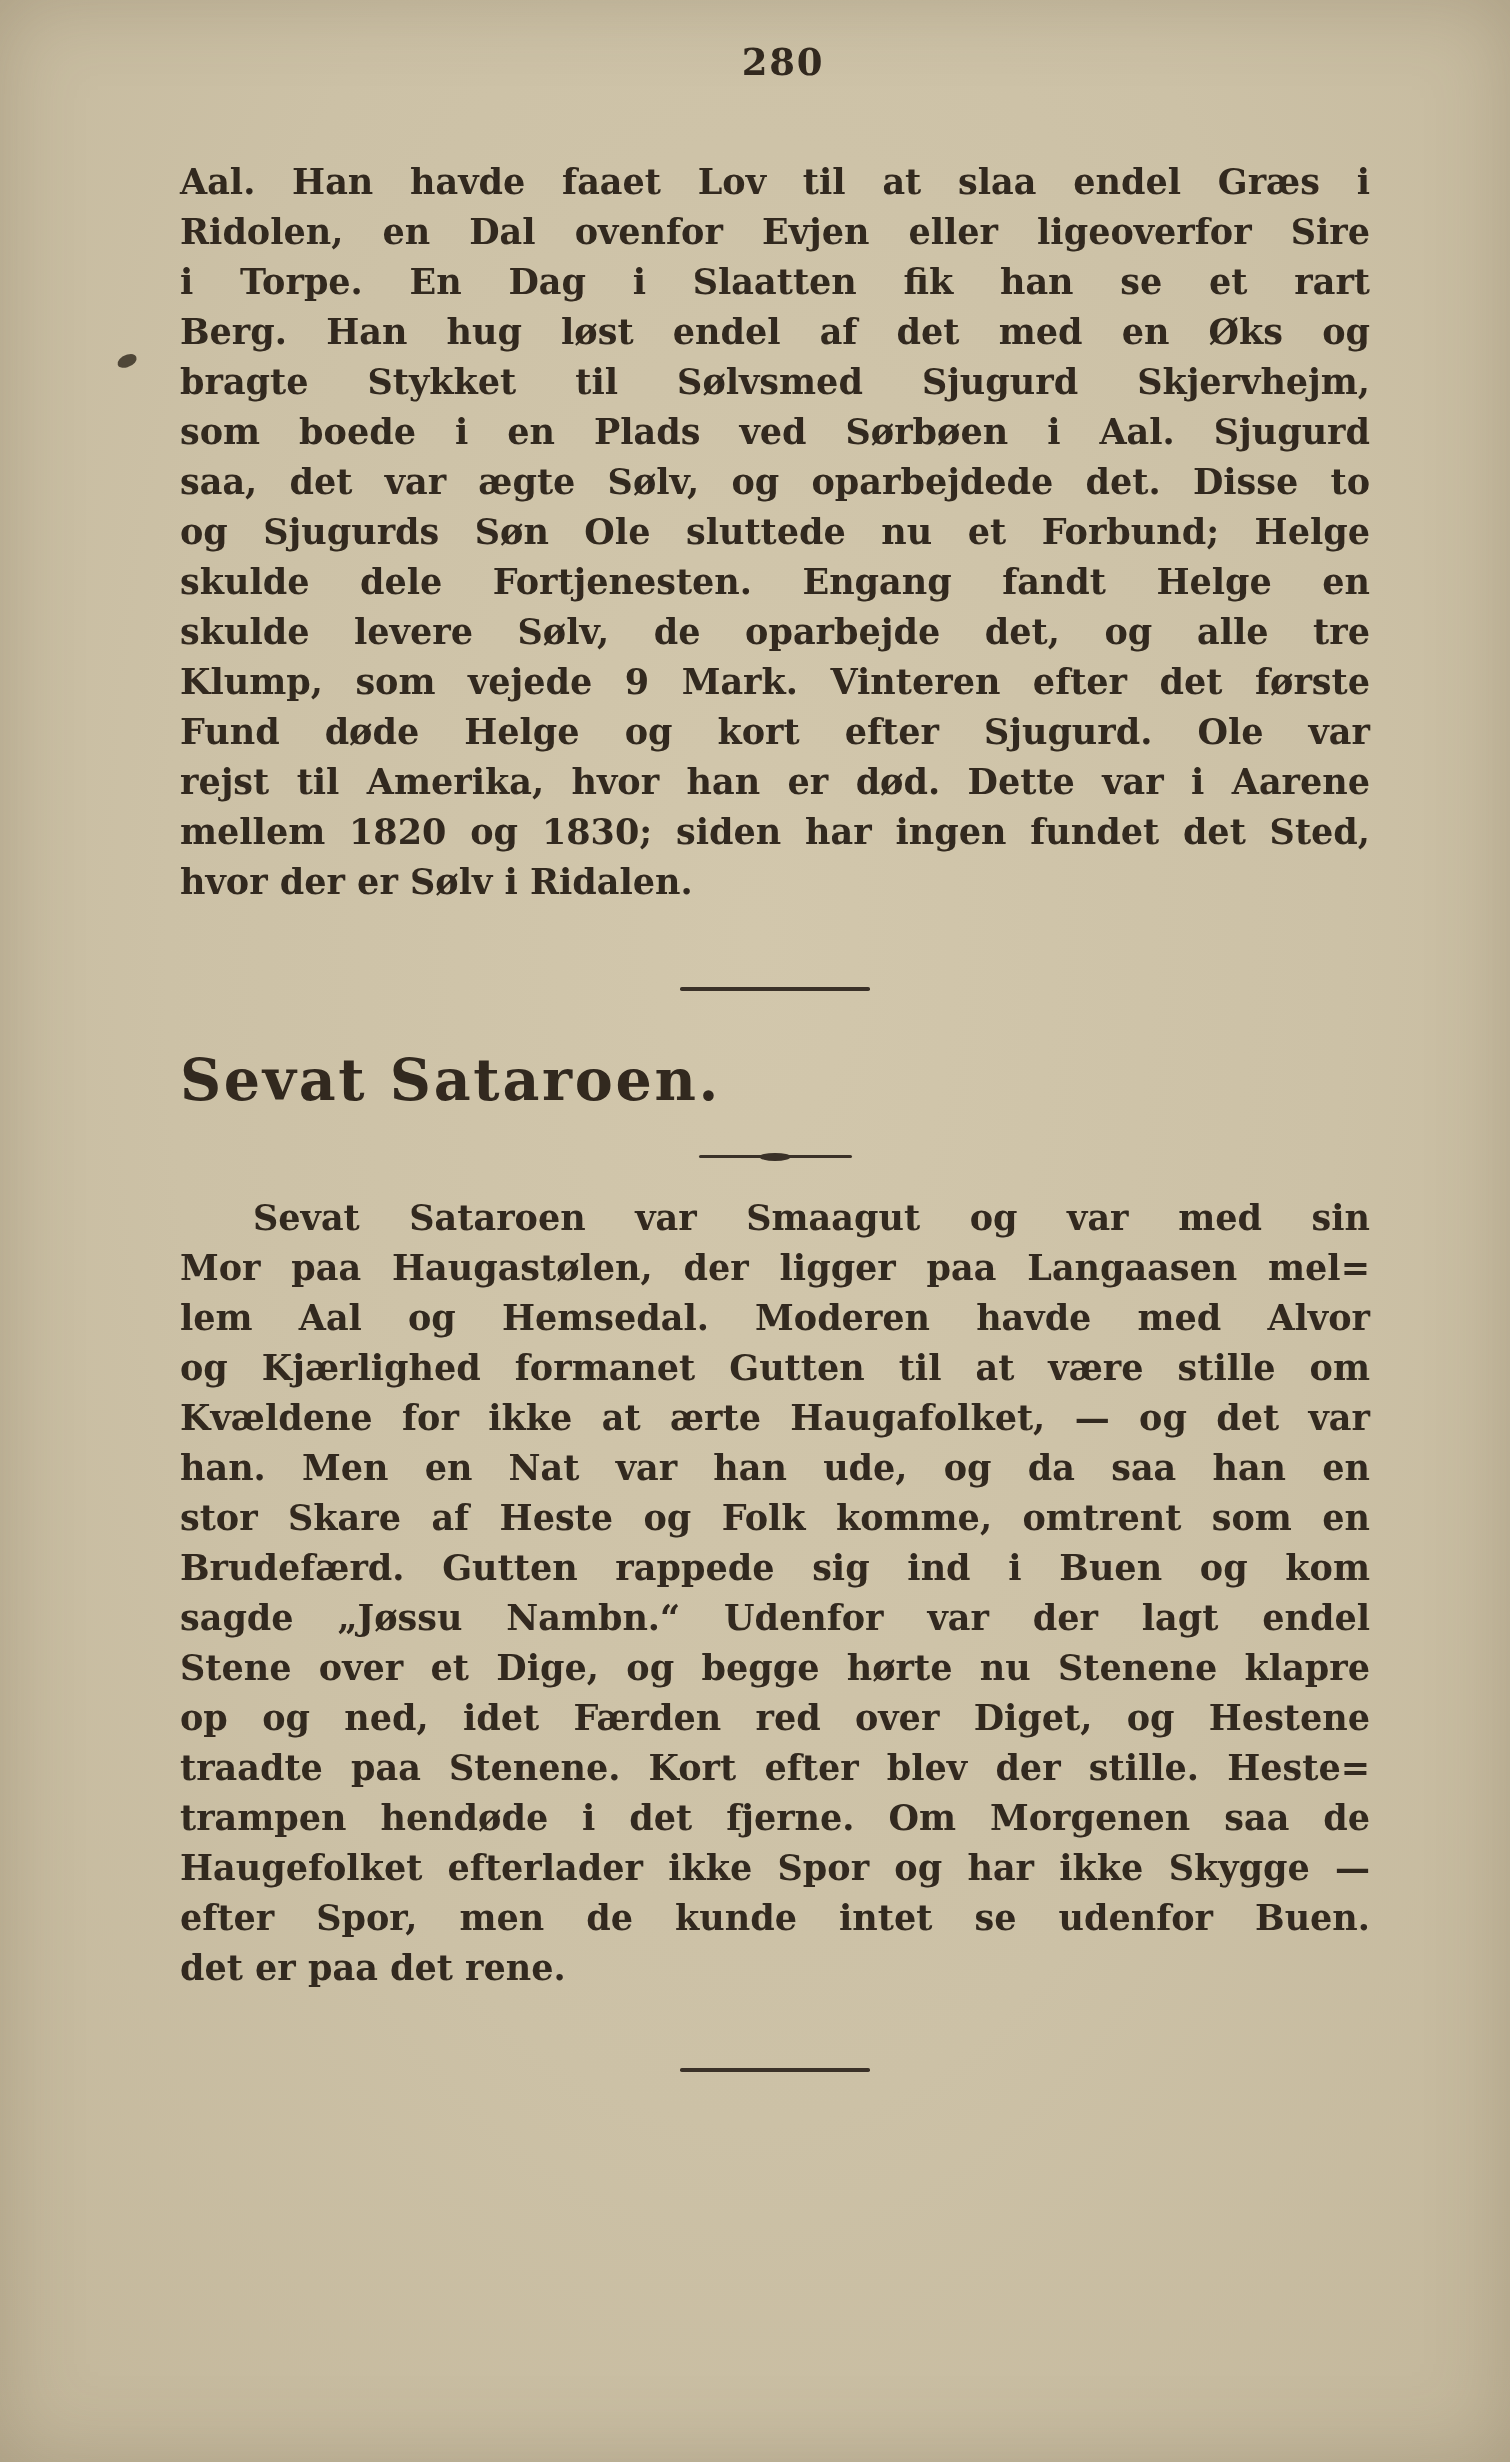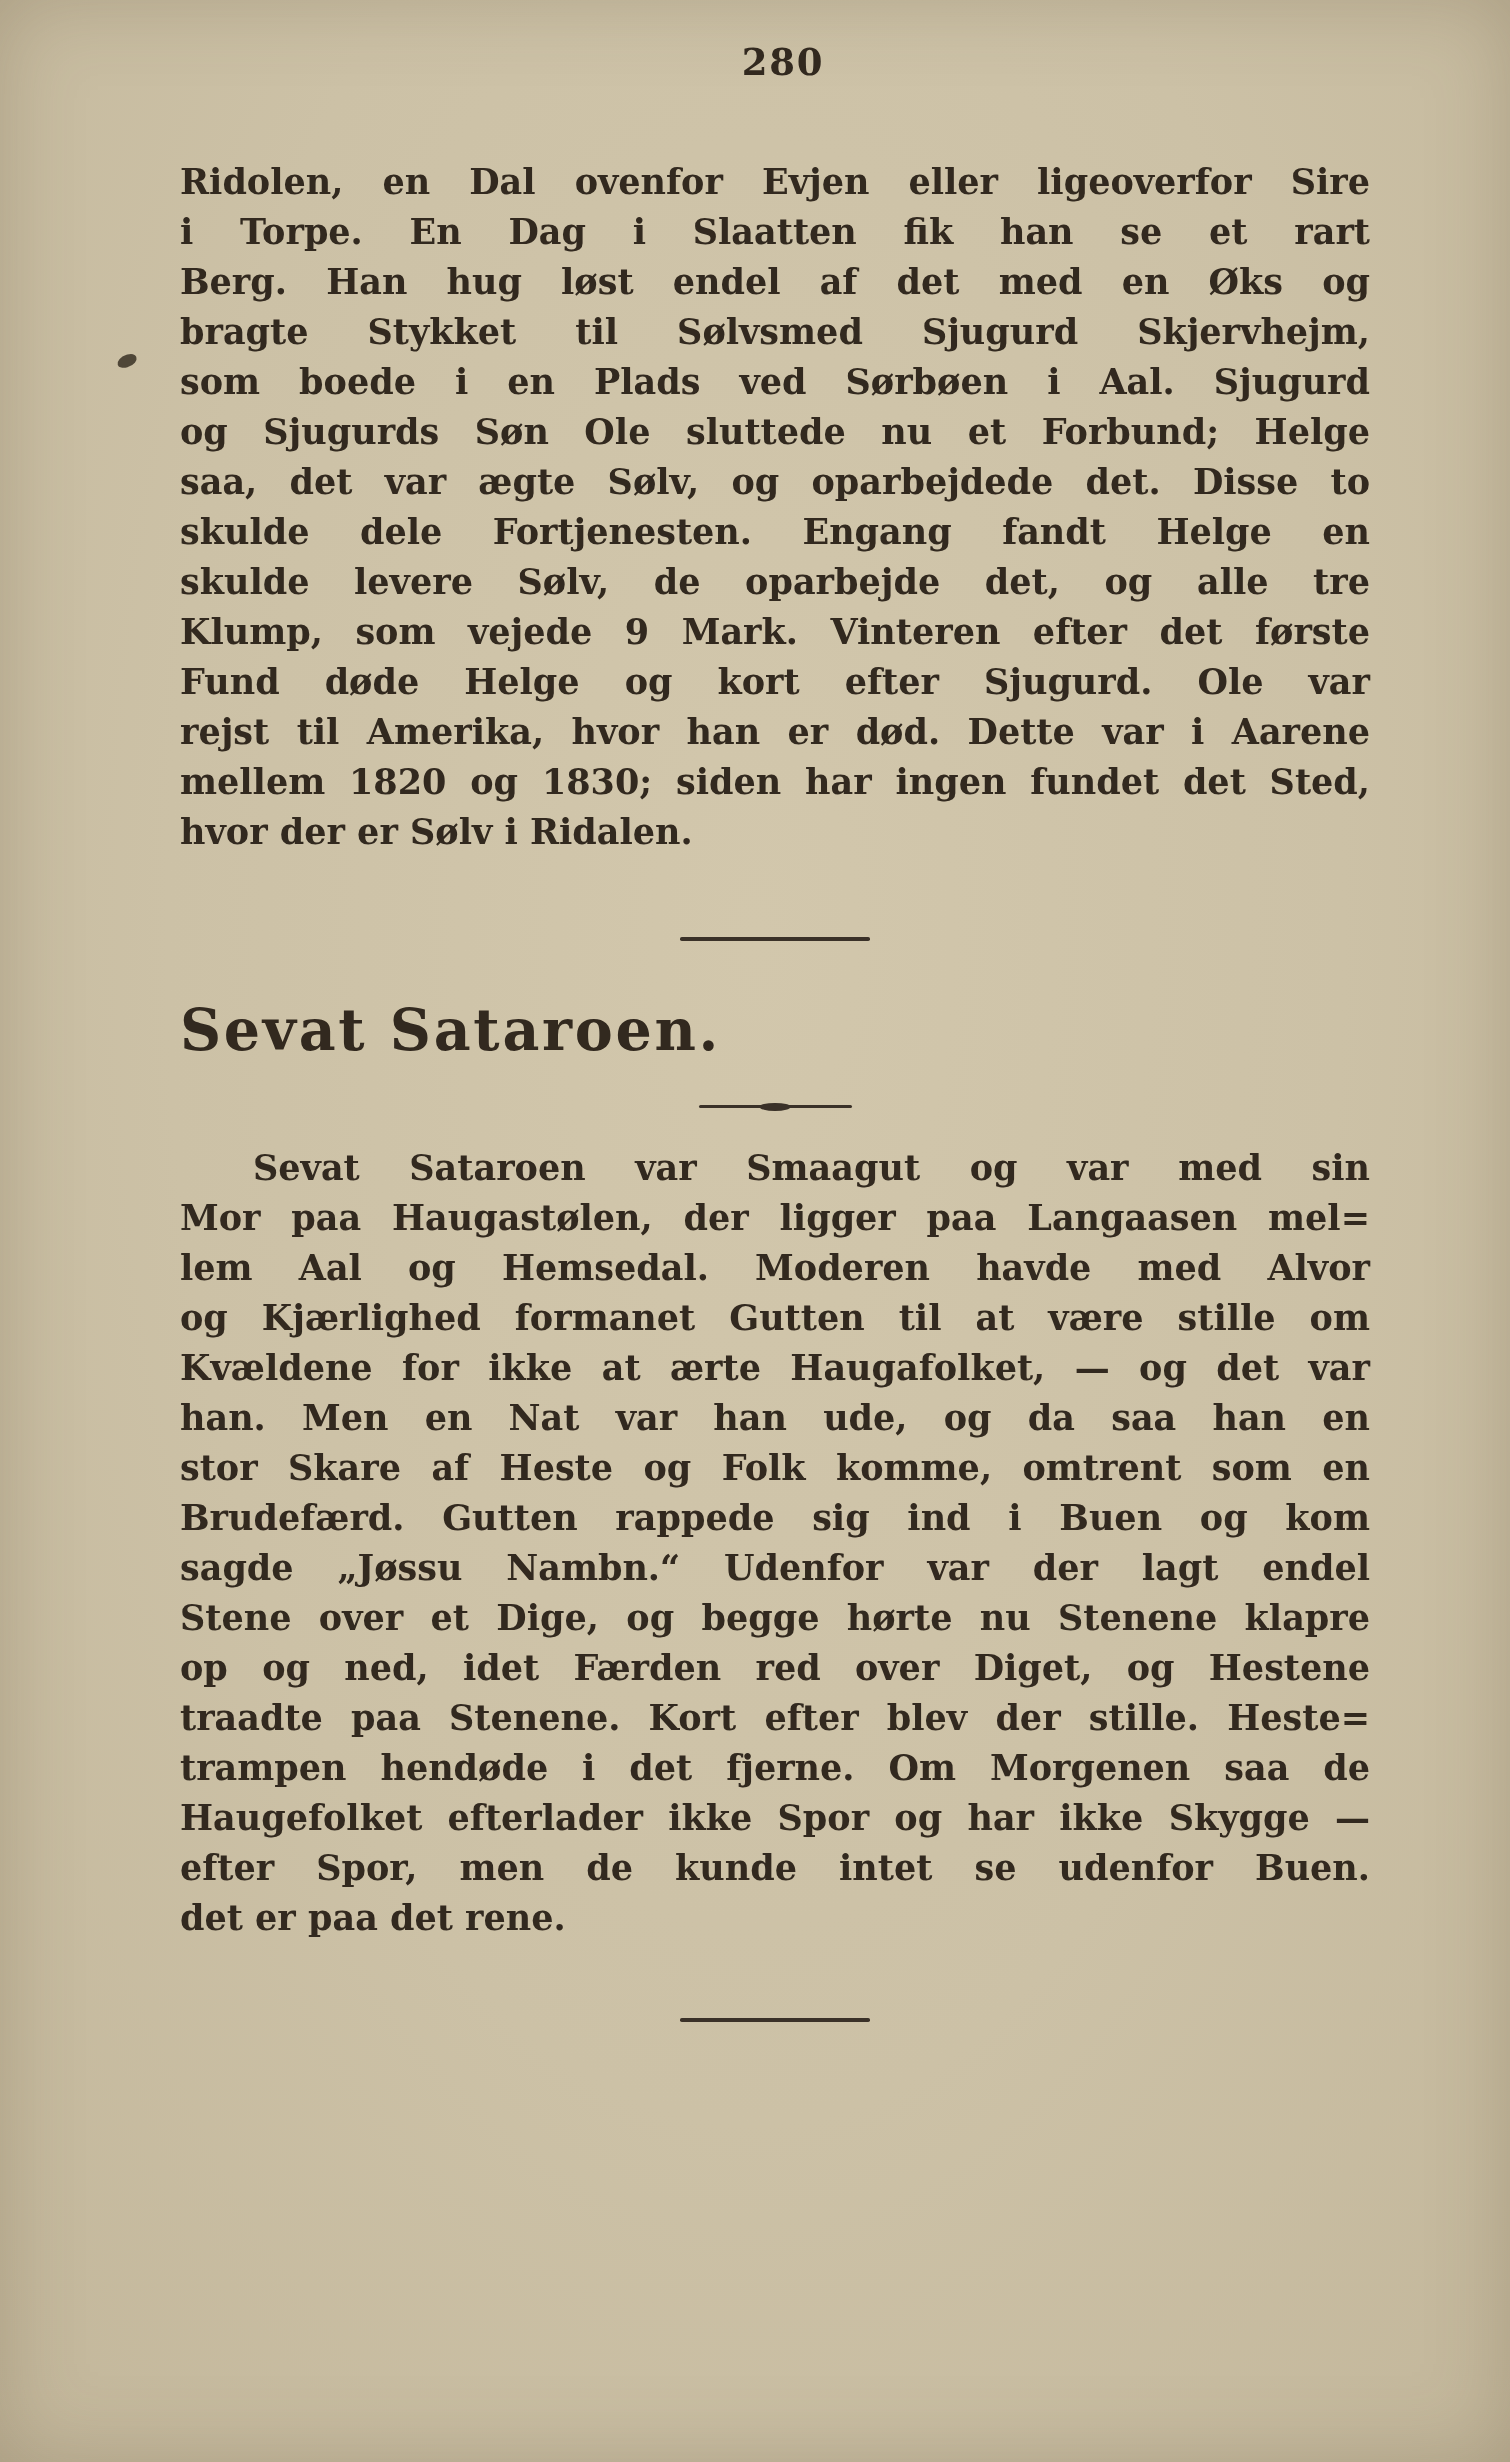--- a/index.html
+++ b/index.html
@@ -102,27 +102,28 @@
 <body>
 
 <div class="page">
   <div class="page-number">280</div>
 
   <div class="ink-speck"></div>
 
   <div class="text-block">
 
     <div class="paragraph">
+        <div class="line">Aal.  Han havde faaet Lov til at slaa endel Græs i</div>
         <div class="line">Ridolen, en Dal ovenfor Evjen eller ligeoverfor Sire</div>
         <div class="line">i Torpe.  En Dag i Slaatten fik han se et rart</div>
         <div class="line">Berg.  Han hug løst endel af det med en Øks og</div>
         <div class="line">bragte Stykket til Sølvsmed Sjugurd Skjervhejm,</div>
         <div class="line">som boede i en Plads ved Sørbøen i Aal.  Sjugurd</div>
+        <div class="line">saa, det var ægte Sølv, og oparbejdede det.  Disse to</div>
         <div class="line">og Sjugurds Søn Ole sluttede nu et Forbund; Helge</div>
-        <div class="line">saa, det var ægte Sølv, og oparbejdede det.  Disse to</div>
         <div class="line">skulde dele Fortjenesten.  Engang fandt Helge en</div>
         <div class="line">skulde levere Sølv, de oparbejde det, og alle tre</div>
         <div class="line">Klump, som vejede 9 Mark.  Vinteren efter det første</div>
         <div class="line">Fund døde Helge og kort efter Sjugurd.  Ole var</div>
         <div class="line">rejst til Amerika, hvor han er død.  Dette var i Aarene</div>
         <div class="line">mellem 1820 og 1830; siden har ingen fundet det Sted,</div>
         <div class="line last">hvor der er Sølv i Ridalen.</div>
       </div>
 
     <div class="divider"></div>

